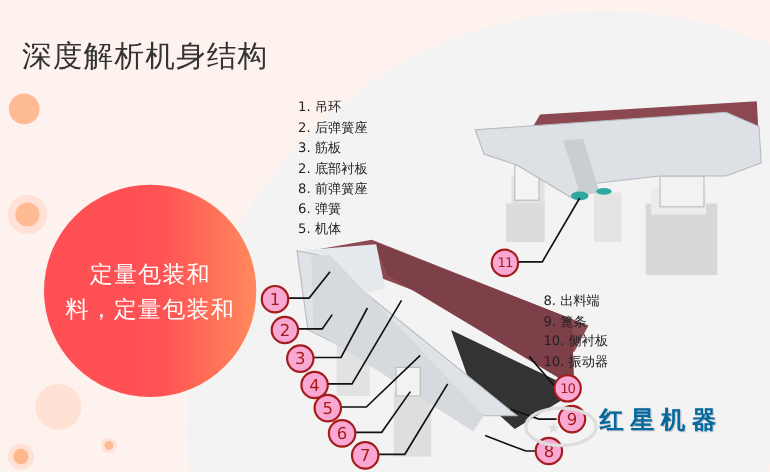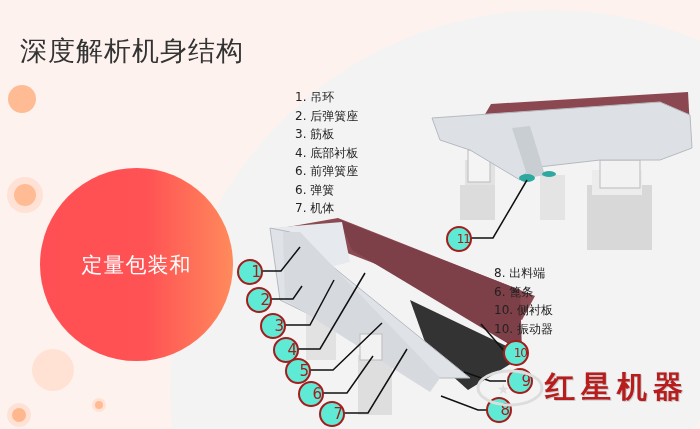--- a/index.html
+++ b/index.html
@@ -5,44 +5,45 @@
   html, body { margin:0; padding:0; }
   body { width:700px; height:429px; overflow:hidden; position:relative; background:#fdf2ee; font-family:"DejaVu Sans", sans-serif; }
   .stage { position:absolute; left:0; top:0; width:700px; height:429px; overflow:hidden;border-radius:11px; }
   .gray-arc { position:absolute; left:170px; top:10px; width:760px; height:760px; border-radius:50%; background:#f3f3f3; }
   .title { position:absolute; left:20px; top:33px; font-size:27px; color:#333; letter-spacing:1px; font-weight:400; }
   .dot { position:absolute; border-radius:50%; }
   .red-circle { position:absolute; left:40px; top:168px; width:193px; height:193px; border-radius:50%;
     background:linear-gradient(90deg,#ff4f54 0%, #ff5254 55%, #ff8a5c 100%); }
   .red-text { position:absolute; left:40px; top:168px; width:193px; height:193px; display:flex; flex-direction:column; justify-content:center; align-items:center; color:#fff; font-size:21px; line-height:32px; letter-spacing:1px; }
   .legend { position:absolute; font-size:12px; color:#222; line-height:18.5px; }
-  .callout { position:absolute; width:22px; height:22px; border:2px solid #a41c1c; border-radius:50%; background:#5eead4; color:#a41c1c; font-size:15px; text-align:right; line-height:22px; box-sizing:content-box; }
+  .callout { position:absolute; width:22px; height:22px; border:2px solid #a41c1c; border-radius:50%; background:#f9a8d4; color:#a41c1c; font-size:15px; text-align:center; line-height:22px; box-sizing:content-box; }
   .callout.sm { font-size:12px; letter-spacing:-1px; }
   svg.lines { position:absolute; left:0; top:0; }
   .watermark { position:absolute; left:475px; top:366px; }
-  .wm-cn { position:absolute; left:545px; top:367px; font-size:30px; color:#b91c1c; letter-spacing:6px; text-shadow:0 0 1px #bbb, 1px 1px 0 #ccc; font-weight:bold; }
+  .wm-cn { position:absolute; left:545px; top:367px; font-size:22px; color:#0369a1; letter-spacing:6px; text-shadow:0 0 1px #bbb, 1px 1px 0 #ccc; font-weight:bold; }
   .wm-en { position:absolute; left:546px; top:404px; font-size:9px; color:#fff; letter-spacing:1.5px; text-shadow:0 0 1px #aaa; font-weight:bold; }
 </style>
 </head>
 <body>
 
 <div class="stage">
   <div class="gray-arc"></div>
 
   <div class="dot" style="left:8px;top:85px;width:28px;height:28px;background:#ffbb94;"></div>
   <div class="dot" style="left:14px;top:184px;width:22px;height:22px;background:#ffbb94;box-shadow:0 0 0 7px #ffe2d5;"></div>
   <div class="dot" style="left:32px;top:349px;width:42px;height:42px;background:#ffe2d4;"></div>
   <div class="dot" style="left:12px;top:408px;width:14px;height:14px;background:#ffb88e;box-shadow:0 0 0 5px #ffe2d5;"></div>
   <div class="dot" style="left:95px;top:401px;width:8px;height:8px;background:#ffbb94;box-shadow:0 0 0 3px #ffe2d5;"></div>
 
   <div class="title">深度解析机身结构</div>
 
   <div class="red-circle"></div>
   <div class="red-text">
     <div>定量包装和</div>
+    <div>料，定量包装和</div>
   </div>
 
   <svg class="lines" width="700" height="429">
 
     <g opacity="1">
       <rect x="465" y="160" width="30" height="60" fill="#e2e2e2"></rect>
       <rect x="460" y="185" width="35" height="35" fill="#dcdcdc"></rect>
       <rect x="540" y="175" width="25" height="45" fill="#e4e4e4"></rect>
       <rect x="587" y="185" width="65" height="65" fill="#d8d8d8"></rect>
       <rect x="592" y="170" width="50" height="25" fill="#ececec"></rect>
@@ -75,32 +76,32 @@
       <polyline points="309,370 333,370 382,323"></polyline>
       <polyline points="322,393 347,393 373,356"></polyline>
       <polyline points="343,413 368,413 407,349"></polyline>
       <polyline points="507,410 478,410 441,396"></polyline>
       <polyline points="506,381 490,381 464,372"></polyline>
       <polyline points="528,352 505,352 481,324"></polyline>
       <polyline points="470,238 493,238 527,180"></polyline>
     </g>
   </svg>
 
-  <div class="legend" style="left:271px;top:88px;margin-left:24px;">
+  <div class="legend" style="left:271px;top:88px;">
     <div>1. 吊环</div>
     <div>2. 后弹簧座</div>
     <div>3. 筋板</div>
-    <div>4. 底部衬板</div>
-    <div>6. 前弹簧座</div>
+    <div>2. 底部衬板</div>
+    <div>8. 前弹簧座</div>
     <div>6. 弹簧</div>
-    <div>7. 机体</div>
+    <div>5. 机体</div>
   </div>
   <div class="legend" style="left:494px;top:264px;">
     <div>8. 出料端</div>
-    <div>6. 篦条</div>
+    <div>9. 篦条</div>
     <div>10. 侧衬板</div>
     <div>10. 振动器</div>
   </div>
 
   <div class="callout" style="left:237px;top:259px;">1</div>
   <div class="callout" style="left:246px;top:287px;">2</div>
   <div class="callout" style="left:260px;top:313px;">3</div>
   <div class="callout" style="left:273px;top:337px;">4</div>
   <div class="callout" style="left:285px;top:358px;">5</div>
   <div class="callout" style="left:298px;top:381px;">6</div>

